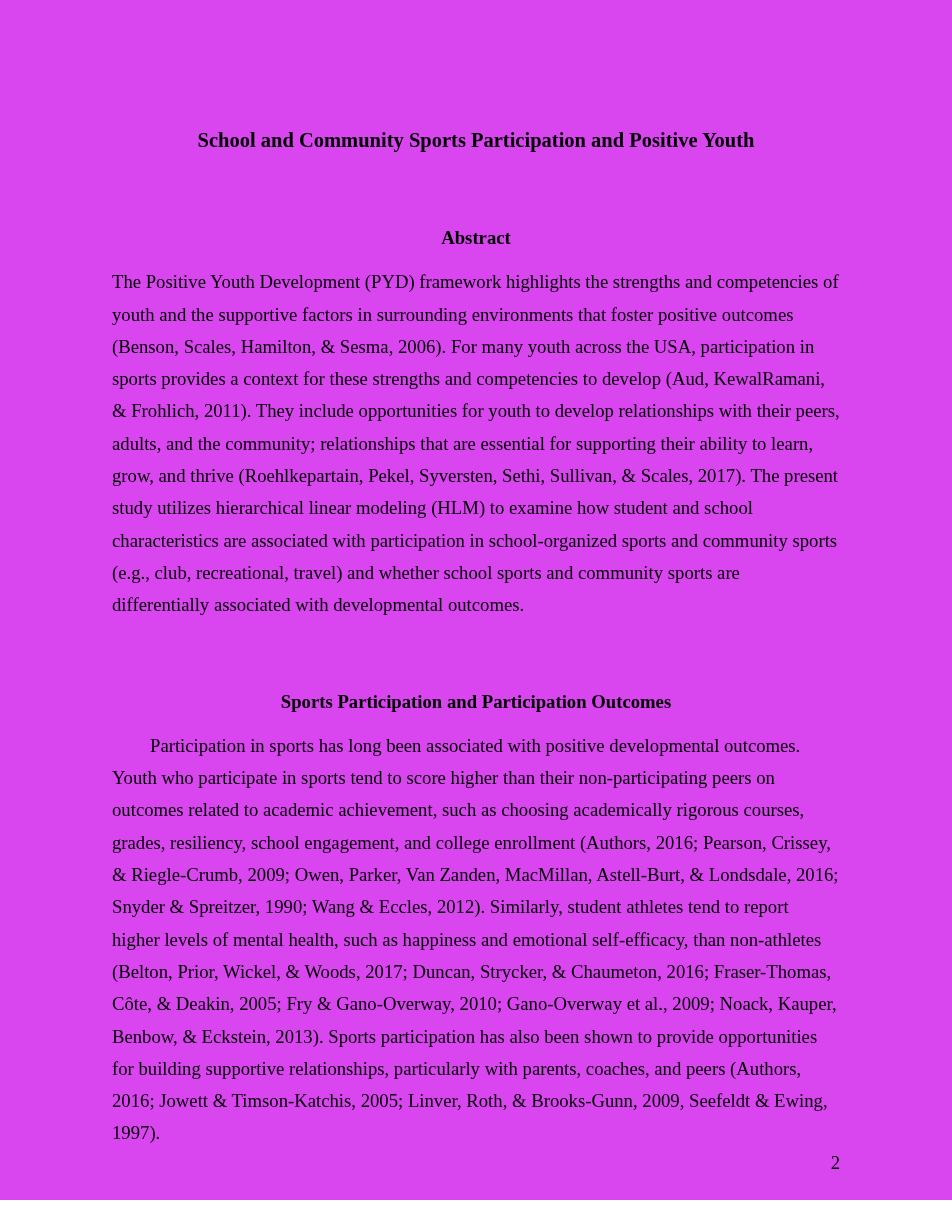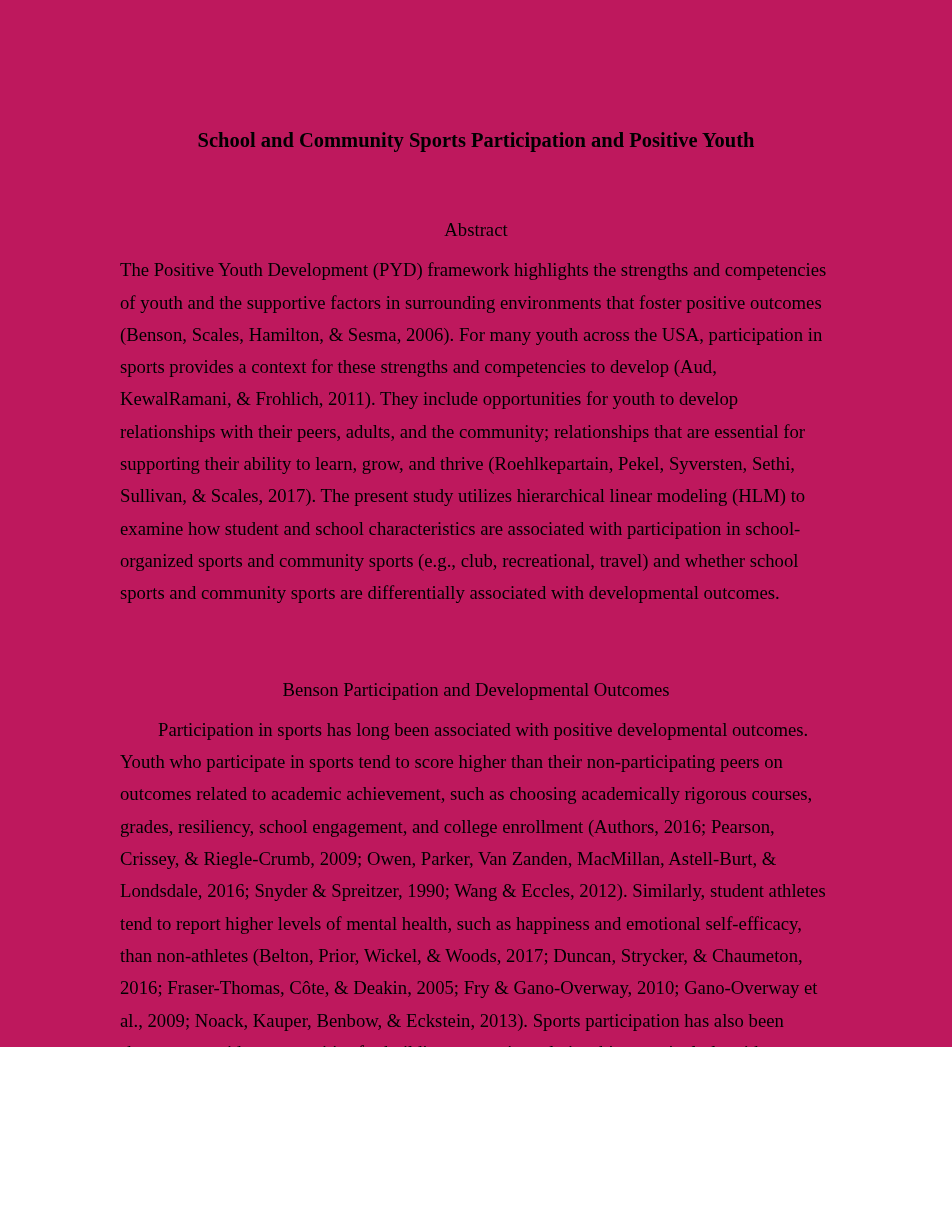--- a/index.html
+++ b/index.html
@@ -3,22 +3,22 @@
 <meta charset="utf-8">
 <style>
   html, body {
     margin: 0;
     padding: 0;
     background: #ffffff;
   }
   .page {
     position: relative;
     width: 952px;
-    height: 1047px;
-    background: #be185d;
+    height: 1200px;
+    background: #d946ef;
     color: #000000;
     font-family: "Liberation Serif", "DejaVu Serif", serif;
     overflow: hidden;
   }
   .doc-title {
     position: absolute;
     left: 112px;
     top: 111px;
     width: 728px;
     text-align: center;
@@ -29,28 +29,28 @@
   .flow {
     position: absolute;
     left: 112px;
     top: 210px;
     width: 728px;
     font-size: 18.7px;
     line-height: 32.3px;
     text-align: left;
   }
   .center-heading {
-    font-weight: normal;
+    font-weight: bold;
     text-align: center;
-    margin: 4px;
+    margin: 12px;
     font-size: 18.7px;
     line-height: 32.3px;
   }
   .para {
-    margin: 8px;
+    margin: 0;
     font-family: Liberation Serif, serif;
   }
   .section-heading-gap {
     margin-top: 64px;
   }
   .para-indent {
     text-indent: 38px;
   }
   .page-number {
     position: absolute;
@@ -66,19 +66,19 @@
 <body>
 
 <div class="page">
 
   <h1 class="doc-title"><span>School and Community Sports Participation and Positive Youth</span><br></h1>
 
   <div class="flow">
     <h2 class="center-heading">Abstract</h2>
     <p class="para">The Positive Youth Development (PYD) framework highlights the strengths and competencies of youth and the supportive factors in surrounding environments that foster positive outcomes (Benson, Scales, Hamilton, &amp; Sesma, 2006). For many youth across the USA, participation in sports provides a context for these strengths and competencies to develop (Aud, KewalRamani, &amp; Frohlich, 2011). They include opportunities for youth to develop relationships with their peers, adults, and the community; relationships that are essential for supporting their ability to learn, grow, and thrive (Roehlkepartain, Pekel, Syversten, Sethi, Sullivan, &amp; Scales, 2017). The present study utilizes hierarchical linear modeling (HLM) to examine how student and school characteristics are associated with participation in school-organized sports and community sports (e.g., club, recreational, travel) and whether school sports and community sports are differentially associated with developmental outcomes.</p>
 
-    <h2 class="center-heading section-heading-gap">Benson Participation and Developmental Outcomes</h2>
+    <h2 class="center-heading section-heading-gap">Sports Participation and Participation Outcomes</h2>
     <p class="para para-indent">Participation in sports has long been associated with positive developmental outcomes. Youth who participate in sports tend to score higher than their non-participating peers on outcomes related to academic achievement, such as choosing academically rigorous courses, grades, resiliency, school engagement, and college enrollment (Authors, 2016; Pearson, Crissey, &amp; Riegle-Crumb, 2009; Owen, Parker, Van Zanden, MacMillan, Astell-Burt, &amp; Londsdale, 2016; Snyder &amp; Spreitzer, 1990; Wang &amp; Eccles, 2012). Similarly, student athletes tend to report higher levels of mental health, such as happiness and emotional self-efficacy, than non-athletes (Belton, Prior, Wickel, &amp; Woods, 2017; Duncan, Strycker, &amp; Chaumeton, 2016; Fraser-Thomas, Côte, &amp; Deakin, 2005; Fry &amp; Gano-Overway, 2010; Gano-Overway et al., 2009; Noack, Kauper, Benbow, &amp; Eckstein, 2013). Sports participation has also been shown to provide opportunities for building supportive relationships, particularly with parents, coaches, and peers (Authors, 2016; Jowett &amp; Timson-Katchis, 2005; Linver, Roth, &amp; Brooks-Gunn, 2009, Seefeldt &amp; Ewing, 1997).</p>
   </div>
 
   <div class="page-number">2</div>
 
 </div>
 
 </body></html>

